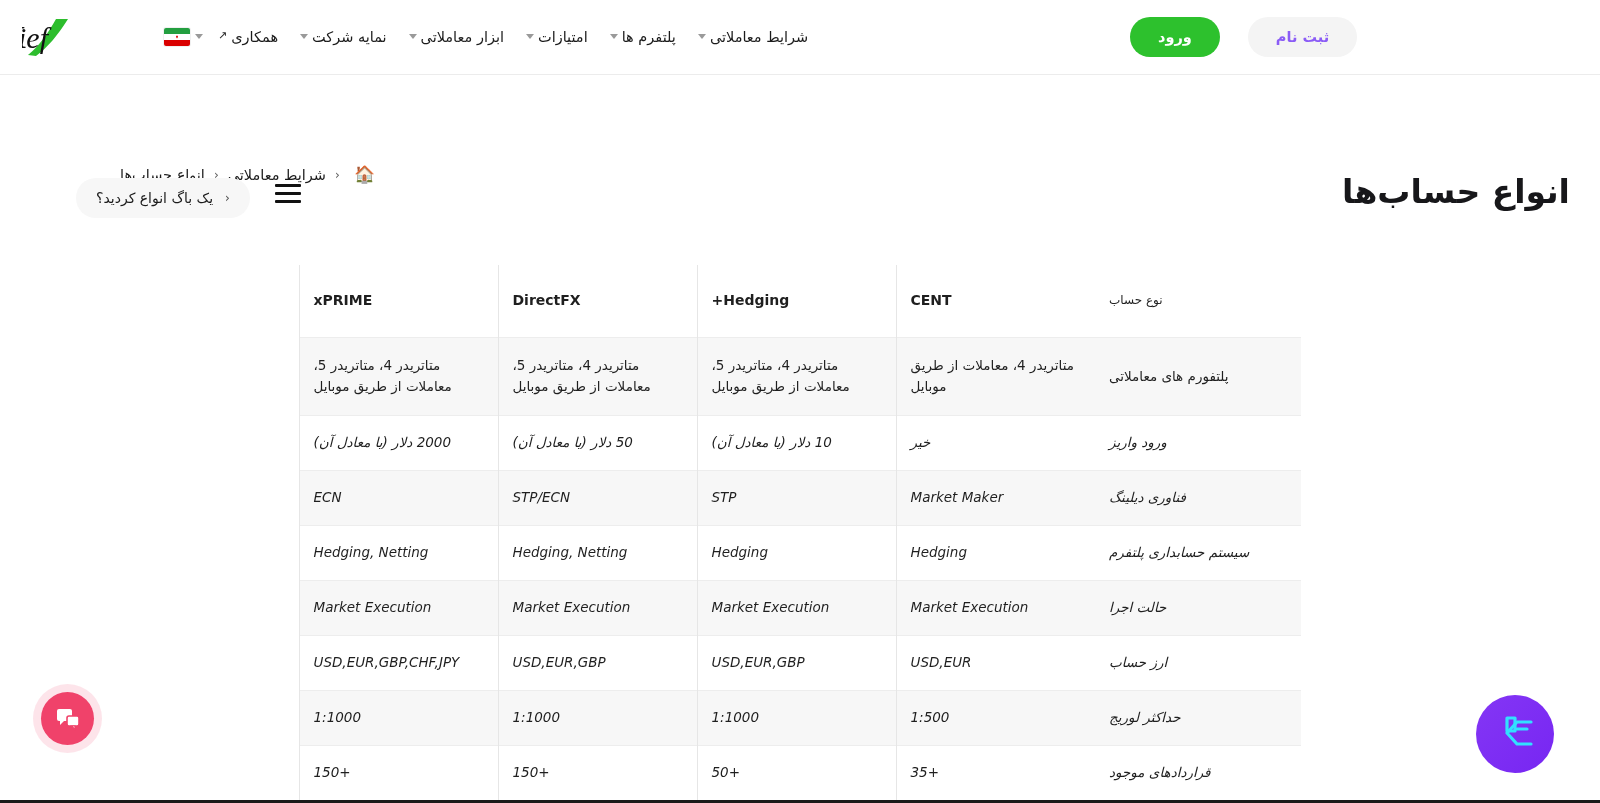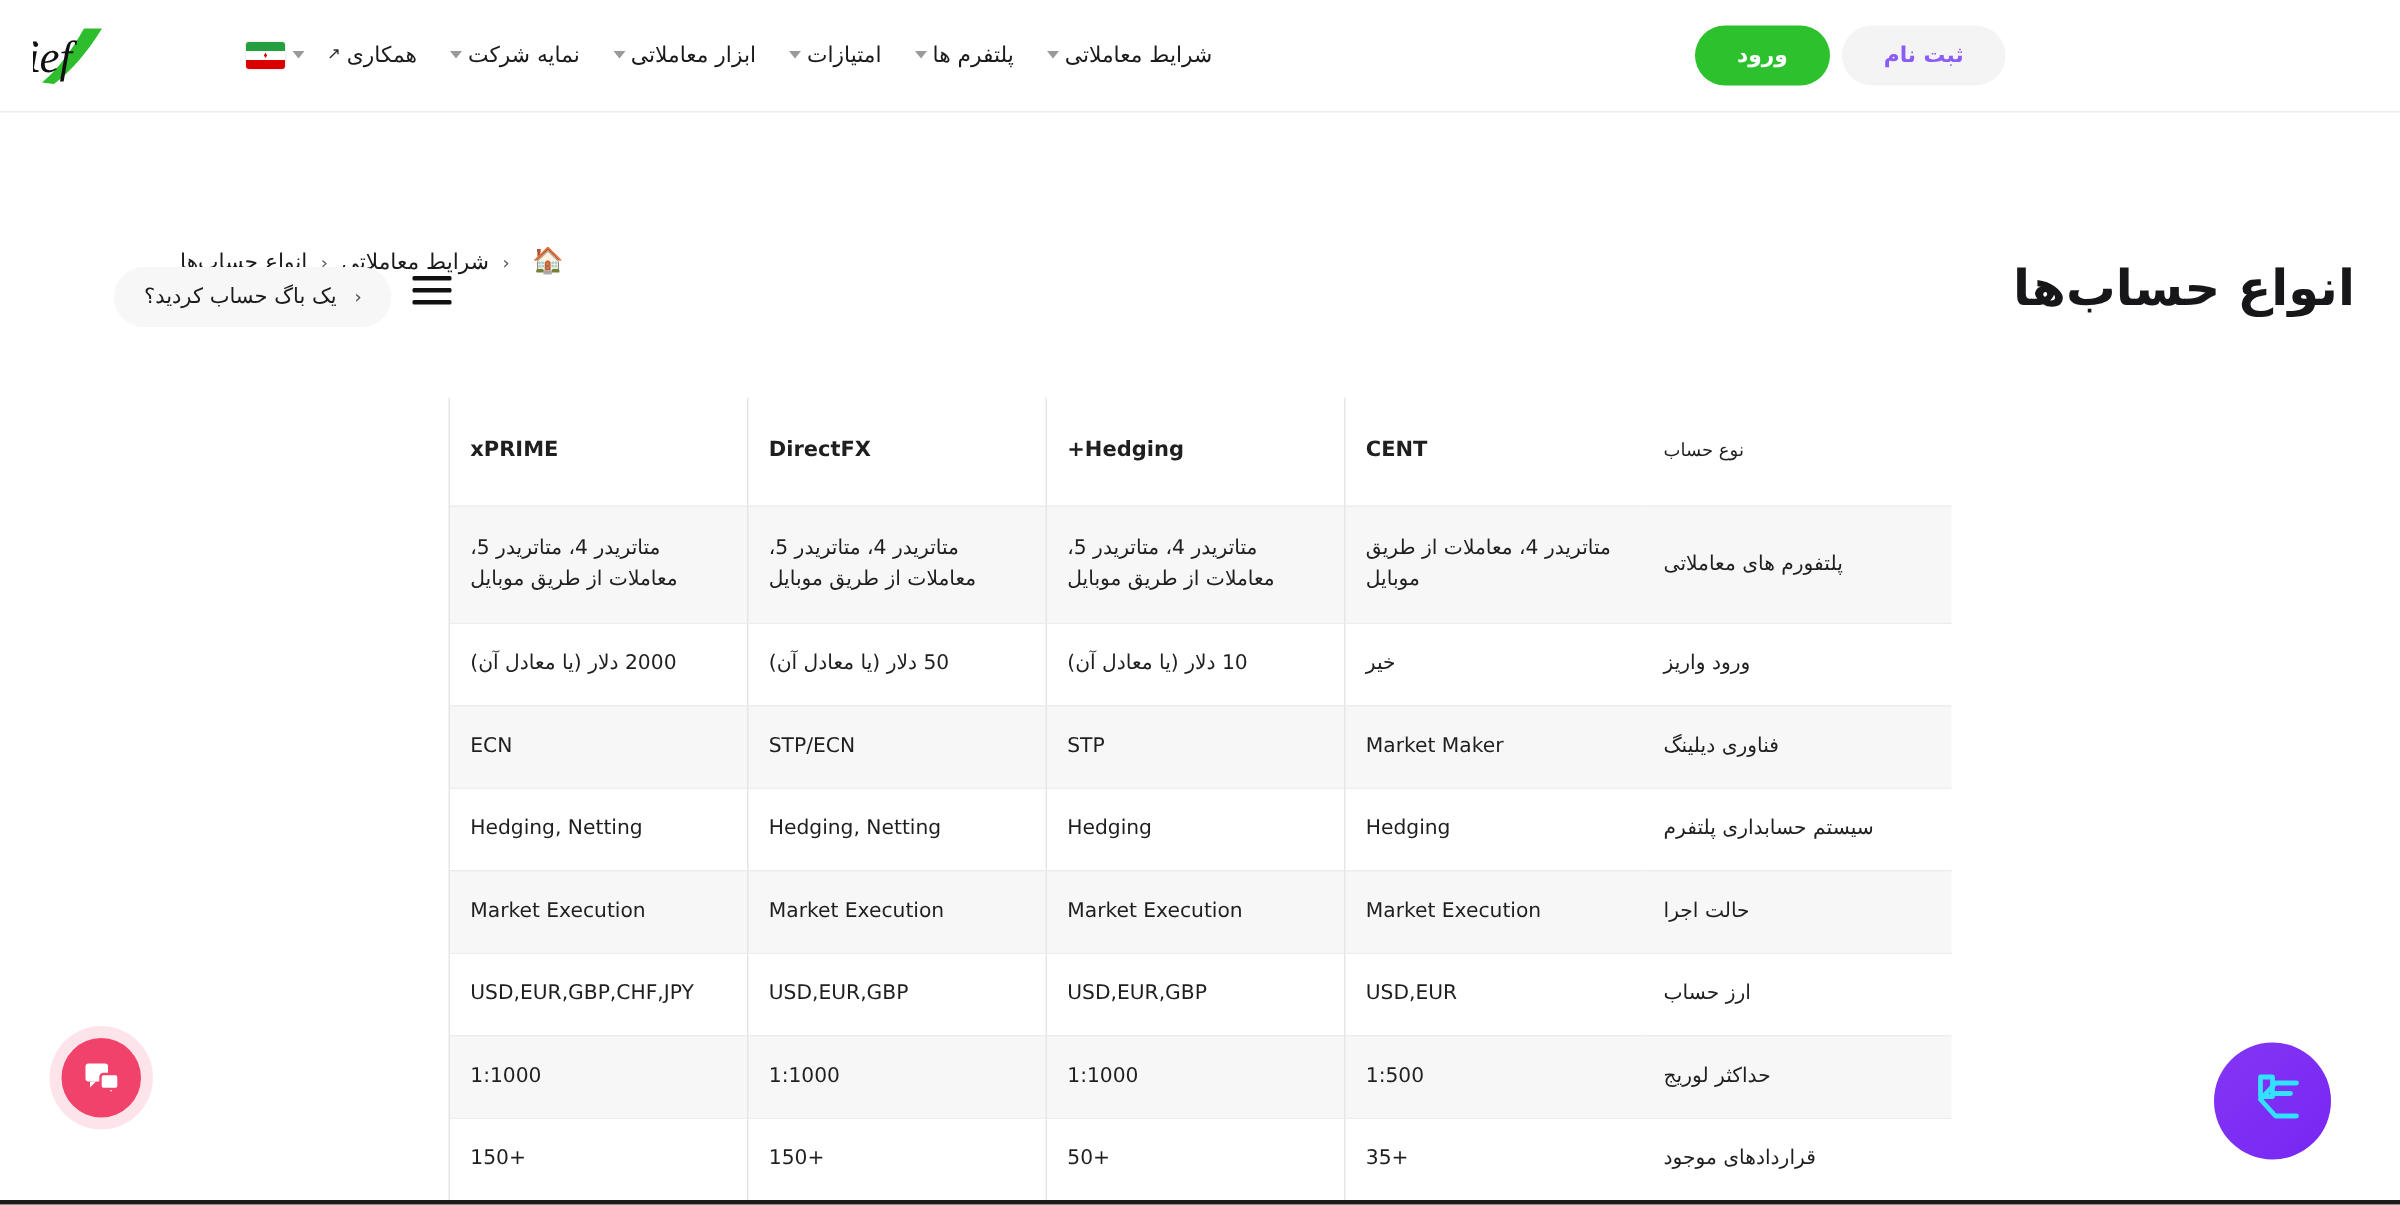--- a/index.html
+++ b/index.html
@@ -81,21 +81,21 @@
     font-size: 11px;
     color: #2b2b2b;
     margin-right: 4px;
     transform: translateY(-2px);
   }
 
   .auth {
     display: flex;
     flex-direction: row-reverse;
     align-items: center;
-    gap: 8px;
+    gap: 28px;
     position: absolute;
     left: 0;
     margin-left: 1130px;
   }
   .btn {
     border-radius: 24px;
     font-size: 14.5px;
     font-weight: 600;
     padding: 12px 28px;
     cursor: pointer;
@@ -214,21 +214,21 @@
     border-bottom: none;
   }
   table.acc thead th.lbl { font-weight: 500; font-size: 12px; }
 
   table.acc tbody tr { border-top: 1px solid #ededed; }
   table.acc tbody tr:nth-child(odd)  td { background: #f7f7f7; }
   table.acc tbody tr:nth-child(even) td { background: #ffffff; }
 
   td.cell-label { font-weight: 500; margin-top: 48px; }
   tr.r-tall td { height: 78px; }
-  tr.r-norm td { height: 55px; }
+  tr.r-norm td { height: 55px; font-style: italic; }
 
   
   .chat-fab {
     position: absolute;
     left: 41px;
     top: 692px;
     width: 53px;
     height: 53px;
     border-radius: 50%;
     background: #f0426a;
@@ -330,21 +330,21 @@
   <h1 class="page-title">انواع حساب‌ها</h1>
 
   <div class="hamburger">
     <span></span>
     <span></span>
     <span></span>
   </div>
 
   <div class="bug-btn">
     <span class="chev">‹</span>
-    <span>یک باگ حساب کردید؟</span>
+    <span>یک باگ انواع کردید؟</span>
   </div>
 </div>
 
 <div class="table-wrap">
   <table class="acc">
     <colgroup>
       <col class="c-label">
         <col class="c-val">
         <col class="c-val">
         <col class="c-val">

